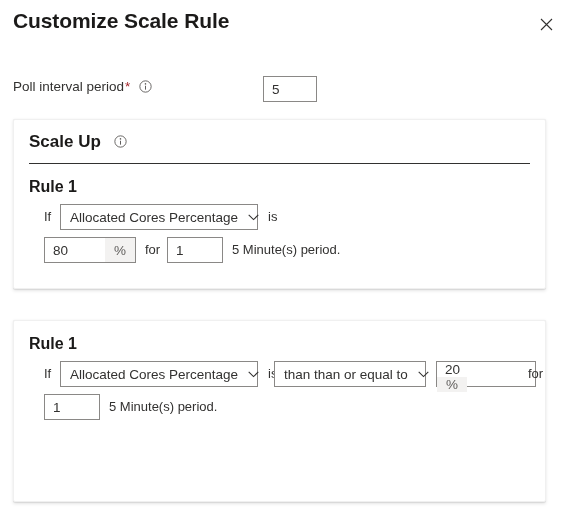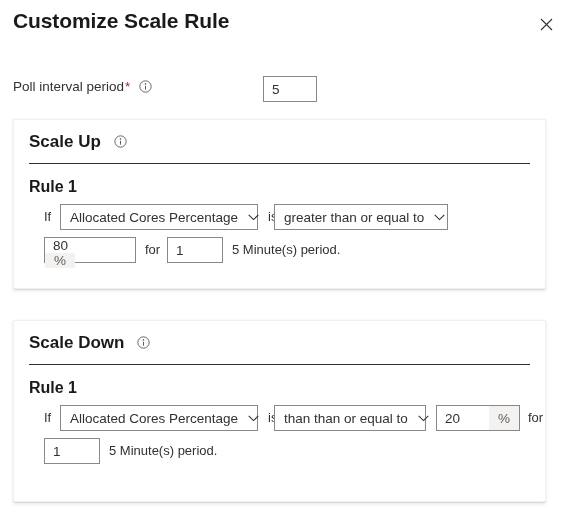--- a/index.html
+++ b/index.html
@@ -240,31 +240,31 @@
   }
   .add-rule .plus svg { display: block; }
 
   #addrule-up   { position: absolute; left: 36px; top: 271px; }
 
   
   #su-if        { left: 15px;  top: 0; }
   #su-metric    { position: absolute; left: 31px;  top: 0; width: 198px; }
   #su-is        { left: 239px; top: 0; }
   #su-op        { position: absolute; left: 245px; top: 0; width: 174px; }
-  #su-pct       { left: 15px;  top: 33px; width: 92px; flex-direction: column; }
+  #su-pct       { left: 15px;  top: 33px; width: 92px; }
   #su-for       { left: 116px; top: 33px; }
   #su-count     { position: absolute; left: 138px; top: 33px; width: 56px; }
   #su-period    { left: 203px; top: 33px; }
 
   
   #sd-if        { left: 15px;  top: 0; }
   #sd-metric    { position: absolute; left: 31px;  top: 0; width: 198px; }
   #sd-is        { left: 239px; top: 0; }
   #sd-op        { position: absolute; left: 245px; top: 0; width: 152px; }
-  #sd-pct       { left: 407px; top: 0; width: 84px; }
+  #sd-pct       { left: 407px; top: 0; width: 100px; flex-direction: column; }
   #sd-for       { left: 499px; top: 0; }
   #sd-count     { position: absolute; left: 15px; top: 33px; width: 56px; }
   #sd-period    { left: 80px;  top: 33px; }
 </style>
 </head>
 <body>
 
 <div class="page-header">
   <div class="page-title">Customize Scale Rule</div>
   <button class="close-btn" aria-label="Close">
@@ -314,28 +314,20 @@
         <span>Allocated Cores Percentage</span>
         <span class="chev">
           <svg width="11" height="7" viewBox="0 0 11 7" aria-hidden="true">
             <path d="M0.7 0.9 L5.5 5.6 L10.3 0.9" stroke="#323130" stroke-width="1.1" fill="none"></path>
           </svg>
         </span>
       </div>
 
       <span class="lbl" id="su-is">is</span>
 
-      <div class="ddl" id="su-op">
-        <span>greater than or equal to</span>
-        <span class="chev">
-          <svg width="11" height="7" viewBox="0 0 11 7" aria-hidden="true">
-            <path d="M0.7 0.9 L5.5 5.6 L10.3 0.9" stroke="#323130" stroke-width="1.1" fill="none"></path>
-          </svg>
-        </span>
-      </div>
 
       <div class="pct" id="su-pct">
         <input type="text" value="80" style="">
         <span class="suffix">%</span>
       </div>
 
       <span class="lbl" id="su-for">for</span>
 
       <input id="su-count" class="txtbox" type="text" value="1" style="">
 
@@ -347,32 +339,20 @@
     <span class="plus">
       <svg width="17" height="17" viewBox="0 0 17 17" aria-hidden="true">
         <path d="M8.5 1 V16 M1 8.5 H16" stroke="#6fa8dc" stroke-width="1.4" fill="none"></path>
       </svg>
     </span>
     <span>Rule</span>
   </button>
 </div>
 
 <div class="card" id="card-scale-down">
-  <div class="card-header">
-    <div class="card-title">
-      <span>Scale Down</span>
-      <span class="info-icon">
-        <svg width="13" height="13" viewBox="0 0 14 14" aria-hidden="true">
-          <circle cx="7" cy="7" r="6.1" fill="none" stroke="#605e5c" stroke-width="1"></circle>
-          <circle cx="7" cy="4.2" r="0.85" fill="#605e5c"></circle>
-          <path d="M7 6.2 V10.4" stroke="#605e5c" stroke-width="1.1" fill="none"></path>
-        </svg>
-      </span>
-    </div>
-  </div>
 
   <div class="card-body">
     <div class="rule-label">Rule 1</div>
 
     <div class="rule-area">
       <span class="lbl" id="sd-if">If</span>
 
       <div class="ddl" id="sd-metric">
         <span>Allocated Cores Percentage</span>
         <span class="chev">

